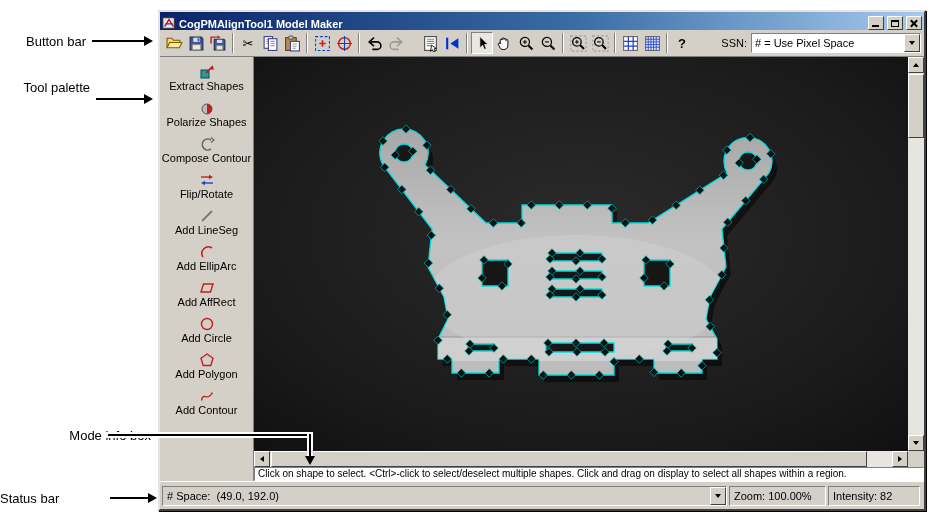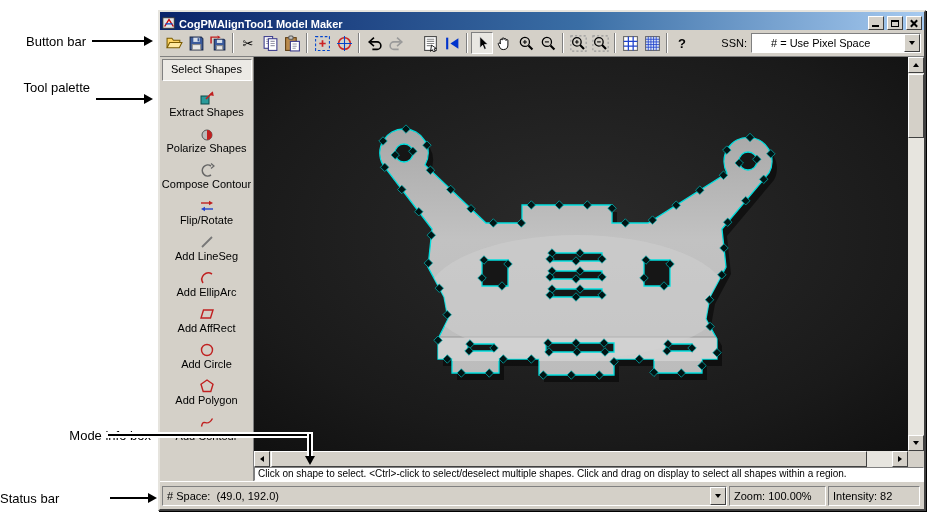--- a/index.html
+++ b/index.html
@@ -36,21 +36,21 @@
              border-bottom:1px solid #808080; box-shadow:0 1px 0 #fff; }
   .tbtn { width:22px; height:22px; flex:0 0 auto; display:flex; align-items:center; justify-content:center; }
   .tbtn.pressed { border:1px solid; border-color:#808080 #fff #fff #808080; background:#e9e7e2; }
   .tsep { width:2px; height:20px; border-left:1px solid #808080; border-right:1px solid #fff; margin:0 3px; flex:0 0 auto; }
   .tglyph { font-size:13px; line-height:1; }
   .help-glyph { font-size:13px; font-weight:bold; color:#000; }
   .ssn-wrap { margin-left:auto; display:flex; align-items:center; gap:4px; flex:0 0 auto; }
   .ssn-label { font-size:11px; }
   .combo { width:170px; height:20px; background:#fff; border:1px solid; border-color:#808080 #fff #fff #808080;
            display:flex; align-items:center; }
-  .combo-text { flex:1; font-size:11px; padding:0 19px; white-space:nowrap; overflow:hidden; }
+  .combo-text { flex:1; font-size:11px; padding:0 3px; white-space:nowrap; overflow:hidden; }
   .combo-btn { width:16px; height:18px; background:#d4d0c8; border:1px solid; border-color:#fff #404040 #404040 #fff;
                display:flex; align-items:center; justify-content:center; }
   .tri-down { width:0; height:0; border-left:3.5px solid transparent; border-right:3.5px solid transparent; border-top:4px solid #000; }
   .tri-up   { width:0; height:0; border-left:3.5px solid transparent; border-right:3.5px solid transparent; border-bottom:4px solid #000; }
   .tri-left { width:0; height:0; border-top:3.5px solid transparent; border-bottom:3.5px solid transparent; border-right:4px solid #000; }
   .tri-right{ width:0; height:0; border-top:3.5px solid transparent; border-bottom:3.5px solid transparent; border-left:4px solid #000; }
 
   
   .content { height:424px; flex:0 0 auto; display:flex; }
 
@@ -288,23 +288,20 @@
           <span class="combo-btn">
               <span class="tri-down"></span>
             </span>
         </span>
       </span>
     </div>
 
     <div class="content">
 
       <div class="palette">
-        <div class="pal-item selected">
-          <span class="pal-label">Select Shapes</span>
-        </div>
         <div class="pal-item">
           <span class="pal-icon">
             <svg width="16" height="16" viewBox="0 0 16 16">
                 <rect x="2" y="6" width="8" height="8" fill="#2a9a9a" stroke="#0a4a4a"></rect>
                 <path d="M7 9 L13 3" stroke="#c02020" stroke-width="1.6"></path>
                 <path d="M13.8 1.2 L14.8 6 L10 5 Z" fill="#c02020"></path>
               </svg>
           </span>
           <span class="pal-label">Extract Shapes</span>
         </div>

